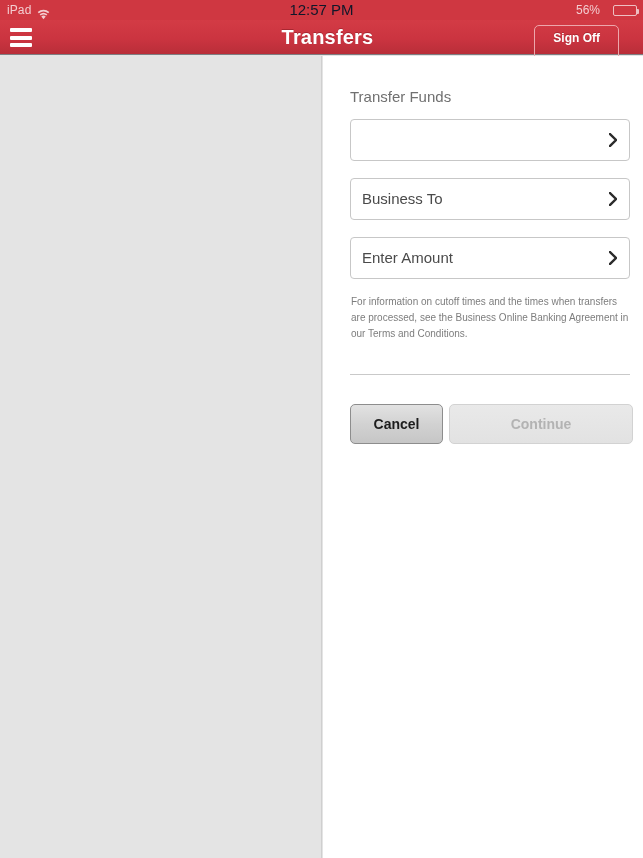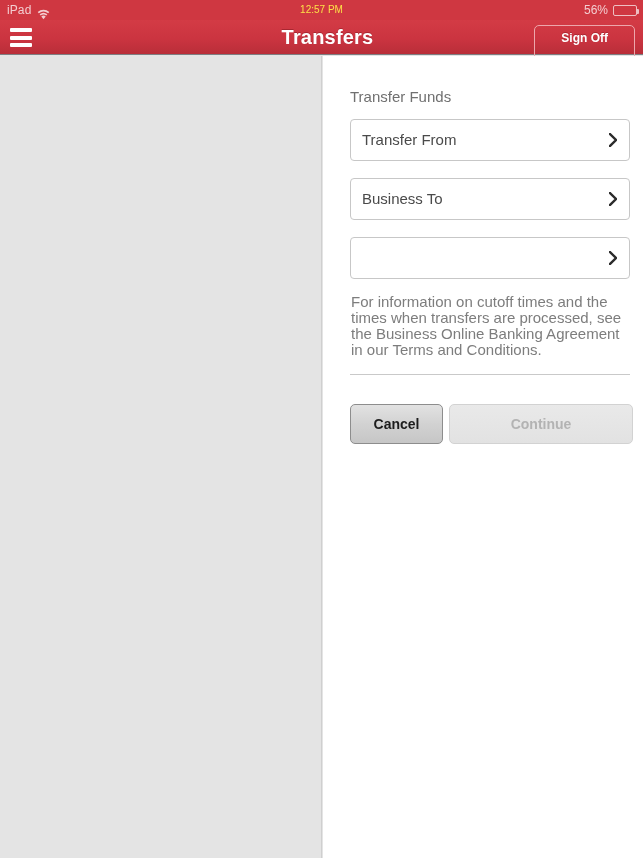--- a/index.html
+++ b/index.html
@@ -48,31 +48,31 @@
     display: inline-block;
     width: 13px;
     height: 11px;
     position: relative;
     top: 1px;
   }
   .status-center {
     position: absolute;
     left: 0; right: 0;
     text-align: center;
-    font-size: 10px;
-    color: #fde047;
+    font-size: 15px;
+    color: #0f172a;
     font-weight: normal;
   }
   .status-right {
     position: absolute;
     right: 6px; top: 0;
     height: 20px;
     display: flex;
     align-items: center;
-    gap: 5px;
+    gap: 13px;
   }
   .battery-pct {
     font-size: 12px;
     color: #f3cdd0;
   }
   .battery-shell {
     width: 24px;
     height: 11px;
     border: 1px solid #eebfc2;
     border-radius: 2px;
@@ -131,24 +131,24 @@
     text-align: center;
     color: #ffffff;
     font-size: 20px;
     font-weight: bold;
     letter-spacing: 0.2px;
     text-shadow: 0 -1px 0 rgba(120,20,28,0.45);
     padding-left: 12px;
   }
   .signoff-btn {
     position: absolute;
-    right: 8px;
+    right: 24px;
     top: 5px;
     height: 36px;
-    padding: 0 26px;
+    padding: 0 18px;
     line-height: 24px;
     border: 1px solid #eda7ac;
     border-radius: 5px;
     color: #ffffff;
     font-size: 12px;
     font-weight: bold;
     background: transparent;
     cursor: pointer;
     text-shadow: 0 -1px 0 rgba(120,20,28,0.4);
     box-sizing: border-box;
@@ -219,21 +219,21 @@
     top: 13px;
     width: 8px;
     height: 14px;
   }
 
   .disclaimer {
     position: absolute;
     left: 28px;
     top: 238px;
     width: 278px;
-    font-size: 15px;
+    font-size: 10px;
     line-height: 16px;
     color: #7d7d7d;
   }
 
   .divider {
     position: absolute;
     left: 27px;
     top: 318px;
     width: 280px;
     height: 1px;
@@ -316,38 +316,38 @@
 
     <div class="left-pane"></div>
 
     <div class="right-pane">
 
       <div class="section-title">Transfer Funds</div>
 
       <div class="field-list">
 
         <div class="field-row">
-          <span class="field-label">Transfer From</span>
           <span class="chevron">
             <svg width="8" height="14" viewBox="0 0 8 14">
               <path d="M1 1 L7 7 L1 13" stroke="#2b2b2b" stroke-width="2.4" fill="none" stroke-linecap="square"></path>
             </svg>
           </span>
         </div>
 
         <div class="field-row">
           <span class="field-label">Business To</span>
           <span class="chevron">
             <svg width="8" height="14" viewBox="0 0 8 14">
               <path d="M1 1 L7 7 L1 13" stroke="#2b2b2b" stroke-width="2.4" fill="none" stroke-linecap="square"></path>
             </svg>
           </span>
         </div>
 
         <div class="field-row">
+          <span class="field-label">Enter Amount</span>
           <span class="chevron">
             <svg width="8" height="14" viewBox="0 0 8 14">
               <path d="M1 1 L7 7 L1 13" stroke="#2b2b2b" stroke-width="2.4" fill="none" stroke-linecap="square"></path>
             </svg>
           </span>
         </div>
 
       </div>
 
       <div class="disclaimer">For information on cutoff times and the times when transfers are processed, see the Business Online Banking Agreement in our Terms and Conditions.</div>

